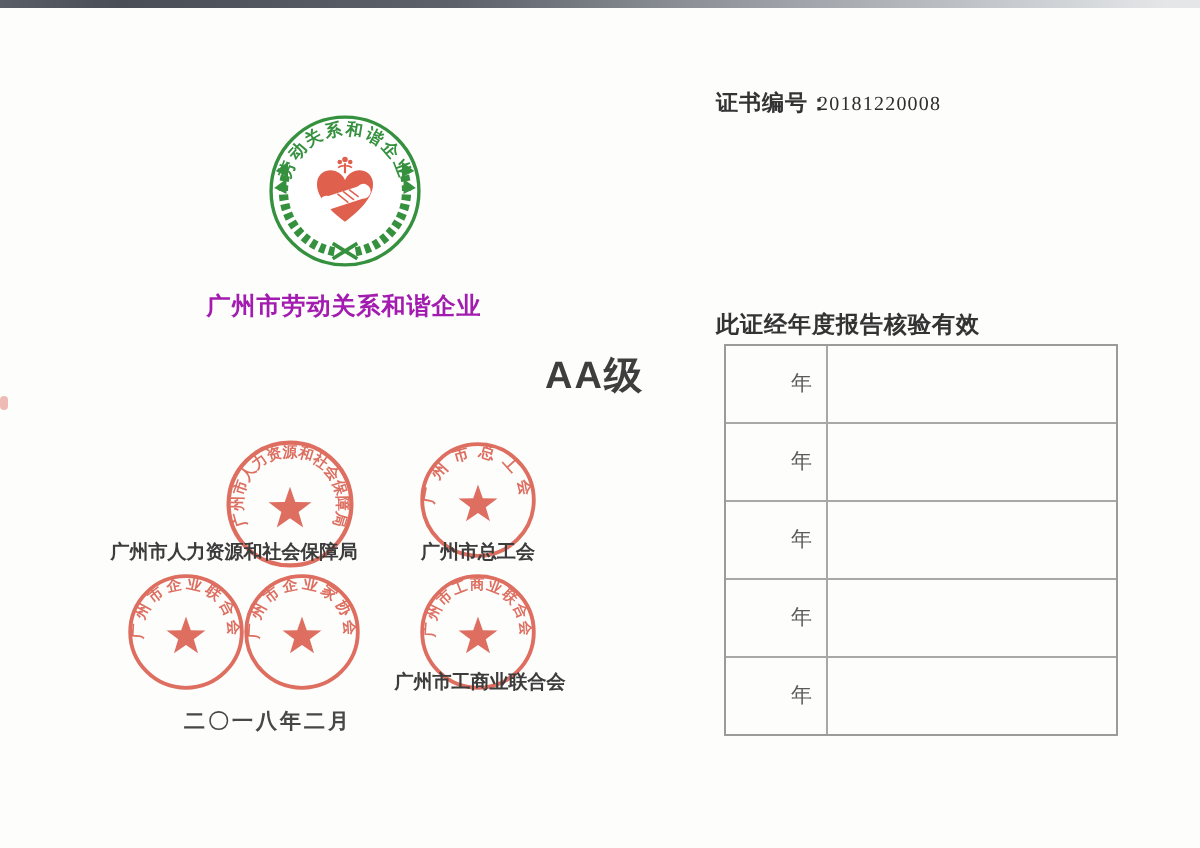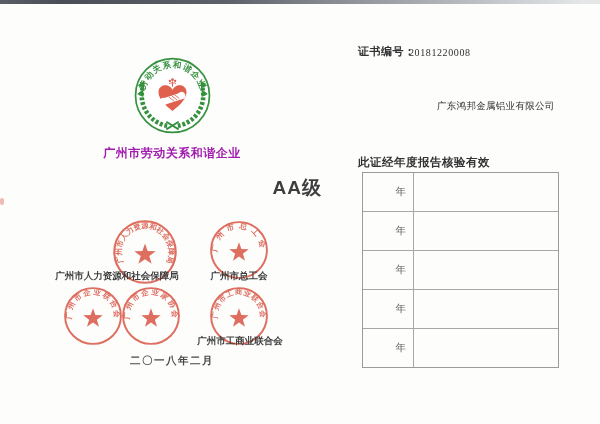--- a/index.html
+++ b/index.html
@@ -13,21 +13,21 @@
   .speck{position:absolute;left:0px;top:198px;width:4px;height:7px;background:#d96a5c;opacity:.45;border-radius:2px;}
   
   .emblem{position:absolute;left:134px;top:57px;width:77px;height:77px;}
   .title{position:absolute;left:22px;top:145px;width:300px;text-align:center;
     font-size:12px;font-weight:600;color:#a21caf;letter-spacing:.5px;white-space:nowrap;}
   .grade{position:absolute;left:22px;top:175px;width:300px;text-align:right;
     font-size:19px;font-weight:600;color:#3e3e3e;letter-spacing:1px;}
   .seal{position:absolute;opacity:.88;}
   .seal-label{position:absolute;width:160px;text-align:center;font-size:9.5px;font-weight:bold;
     color:#3c3c3c;white-space:nowrap;z-index:5;}
-  .issue-date{position:absolute;left:92px;top:354px;width:160px;text-align:center;
+  .issue-date{position:absolute;left:92px;top:354px;width:160px;text-align:left;
     font-size:10.5px;font-weight:bold;color:#474747;letter-spacing:1.5px;z-index:5;}
   
   .field-label{position:absolute;font-size:11px;font-weight:bold;color:#333;letter-spacing:.5px;white-space:nowrap;}
   .cert-no-label{left:358px;top:44px;}
   .cert-no-value{position:absolute;left:409px;top:47px;font-family:"Liberation Serif","DejaVu Serif",serif;
     font-size:10px;color:#2e2e2e;letter-spacing:.6px;}
   .holder-label{left:358px;top:96px;}
   .holder-name{position:absolute;left:437px;top:100px;font-family:"Liberation Serif","DejaVu Serif",serif;
     font-size:9.5px;color:#2e2e2e;letter-spacing:.3px;white-space:nowrap;}
   .check-note{left:358px;top:155px;font-size:11.5px;}
@@ -136,21 +136,20 @@
 
   <div class="seal-label" style="left:37px;top:270px;">广州市人力资源和社会保障局</div>
   <div class="seal-label" style="left:159px;top:270px;">广州市总工会</div>
   <div class="seal-label" style="left:160px;top:335px;">广州市工商业联合会</div>
 
   <div class="issue-date">二〇一八年二月</div>
 
   <div class="field-label cert-no-label">证书编号：</div>
   <div class="cert-no-value">20181220008</div>
 
-  <div class="holder-name">广东鸿邦金属铝业有限公司</div>
 
   <div class="field-label check-note">此证经年度报告核验有效</div>
 
   <div class="annual-table">
     <div class="annual-row">
       <div class="year-cell">年</div>
       <div class="record-cell"></div>
     </div>
     <div class="annual-row">
       <div class="year-cell">年</div>

